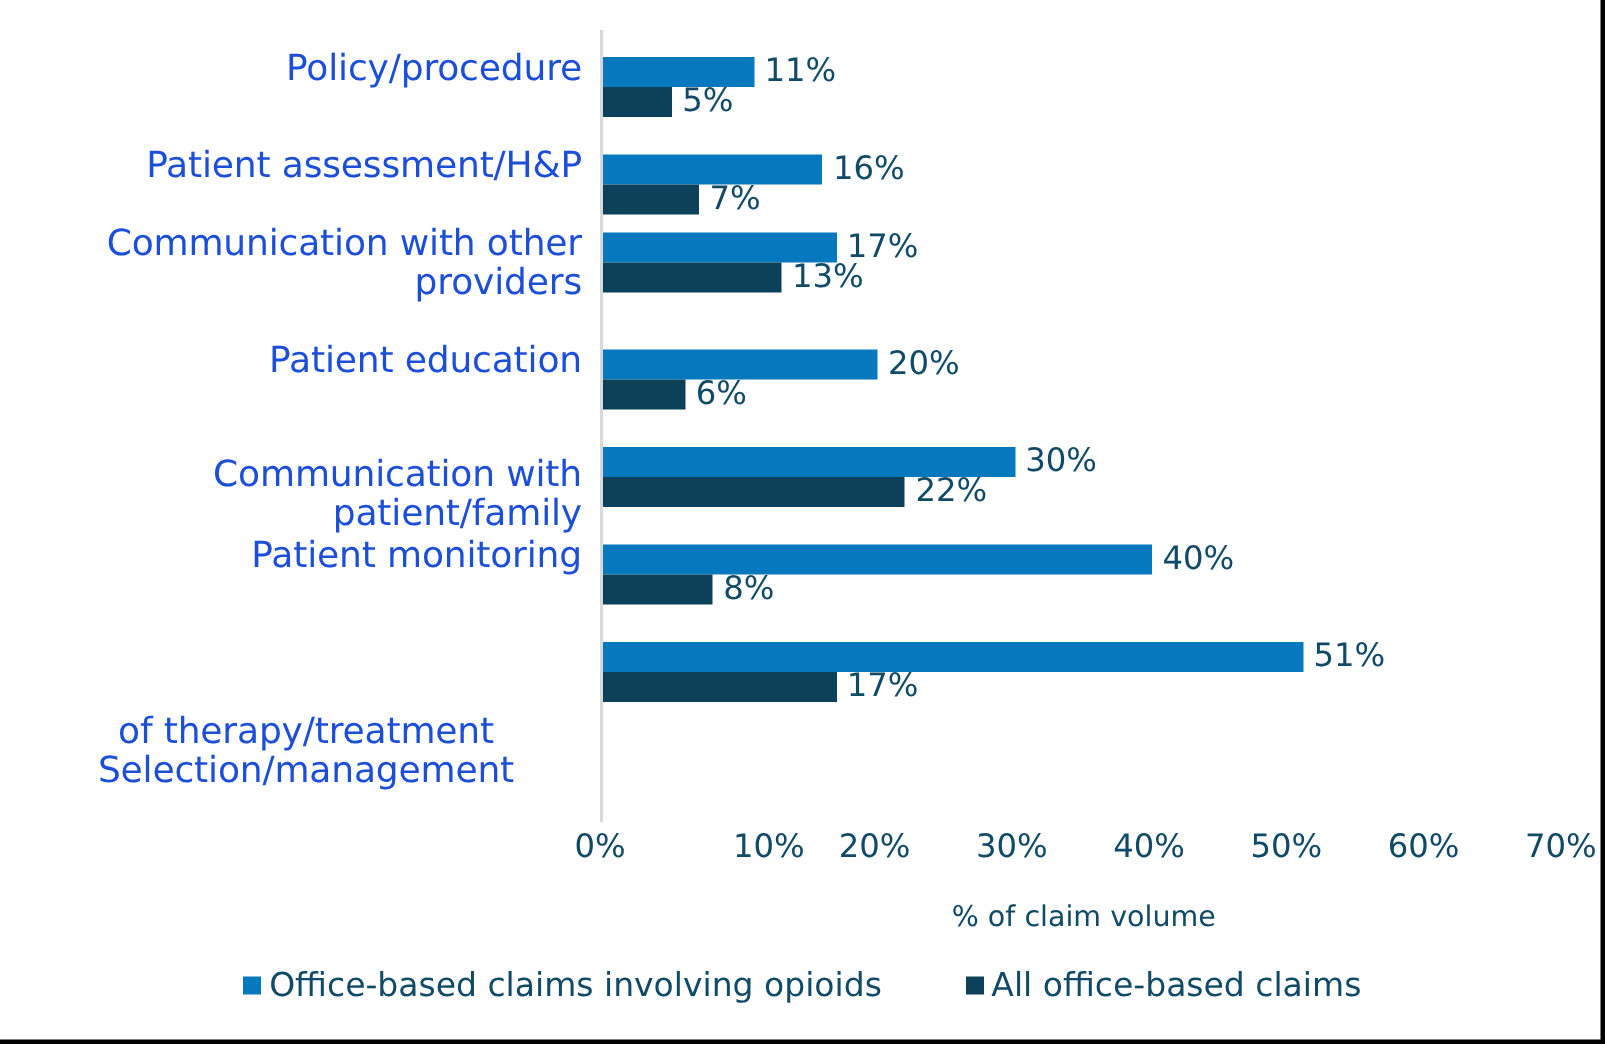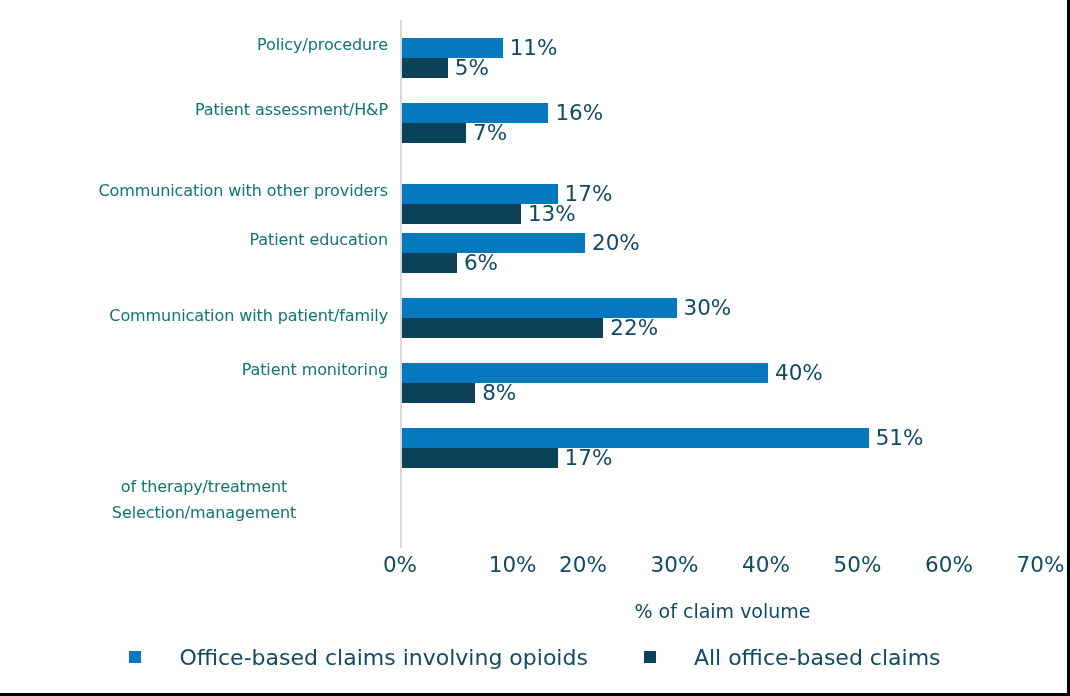--- a/index.html
+++ b/index.html
@@ -43,22 +43,22 @@
     position: absolute;
     left: 0;
     width: 1070px;
     height: 65px;
   }
   .cat-label {
     position: absolute;
     left: 0;
     width: 388px;
     text-align: right;
-    color: #0f766e;
-    font-size: 16px;
+    color: #1d4ed8;
+    font-size: 24px;
     line-height: 26px;
     font-family: "DejaVu Sans", sans-serif;
     letter-spacing: -0.1px;
   }
   .cat-label.two-line {
     text-align: center;
     left: 20px;
     width: 368px;
   }
 
@@ -143,21 +143,20 @@
     top: -1px;
   }
   .legend-swatch.s0 { background: #0679be; }
   .legend-swatch.s1 { background: #0b4259; }
   .legend-label {
     display: inline-block;
     vertical-align: middle;
     color: #104a66;
     font-size: 22px;
     font-family: "DejaVu Sans", sans-serif;
-    margin-left: 33px;
   }
 </style>
 </head>
 <body>
 
 <div id="chart-root">
 
   <div class="plot-area">
     <div class="axis-line"></div>
     <div id="rows">
@@ -172,21 +171,21 @@
         </div>
         <div class="cat-row" style="top: 90px;">
           <div class="cat-label" style="top: 7px;">
             <div>Patient assessment/H&amp;P</div>
           </div>
           <div class="bars">
             <div class="bar-wrap"><div class="bar s0" style="width: 146.4px;"></div><div class="bar-value">16%</div></div>
             <div class="bar-wrap"><div class="bar s1" style="width: 64.05px;"></div><div class="bar-value">7%</div></div>
           </div>
         </div>
-        <div class="cat-row" style="top: 171px;">
+        <div class="cat-row" style="top: 142px;">
           <div class="cat-label" style="top: 7px;">
             <div>Communication with other providers</div>
           </div>
           <div class="bars">
             <div class="bar-wrap"><div class="bar s0" style="width: 155.55px;"></div><div class="bar-value">17%</div></div>
             <div class="bar-wrap"><div class="bar s1" style="width: 118.95px;"></div><div class="bar-value">13%</div></div>
           </div>
         </div>
         <div class="cat-row" style="top: 220px;">
           <div class="cat-label" style="top: 7px;">

